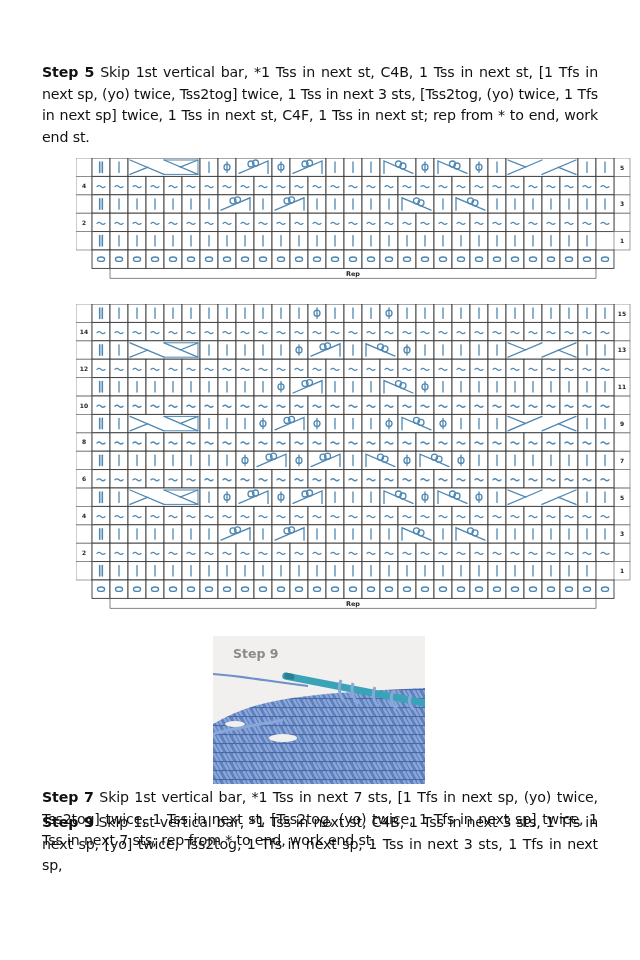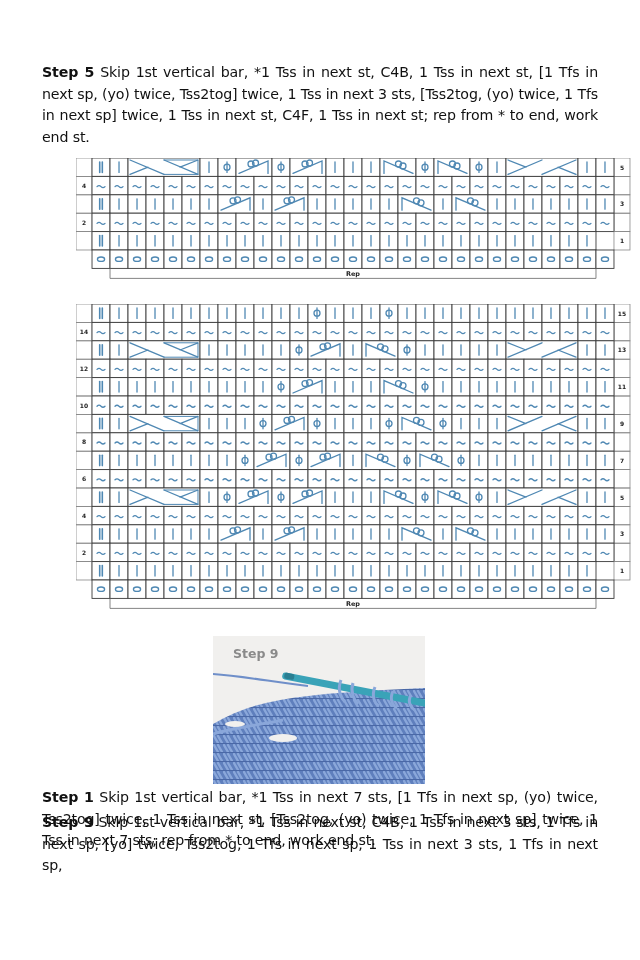--- a/index.html
+++ b/index.html
@@ -1428,15 +1428,15 @@
       <path d="M128 44 C124 54 128 62 132 66"></path>
       <path d="M140 47 C137 56 141 64 145 68"></path>
       <path d="M162 51 C158 60 162 68 166 70"></path>
       <path d="M180 55 C176 64 180 70 184 72"></path>
       <path d="M198 59 C194 66 198 72 202 74"></path>
     </g>
   </svg>
   <span class="photo-label">Step 9</span>
 </div>
 
-<div class="para" style="top:787px;"><b>Step 1</b><span> Skip 1st vertical bar, *1 Tss in next 7 sts, [1 Tfs in next sp, (yo) twice, Tss2tog] twice, 1 Tss in next st, [Tss2tog, (yo) twice, 1 Tfs in next sp] twice, 1 Tss in next 7 sts; rep from * to end, work end st.</span></div>
+<div class="para" style="top:787px;"><b>Step 7</b><span> Skip 1st vertical bar, *1 Tss in next 7 sts, [1 Tfs in next sp, (yo) twice, Tss2tog] twice, 1 Tss in next st, [Tss2tog, (yo) twice, 1 Tfs in next sp] twice, 1 Tss in next 7 sts; rep from * to end, work end st.</span></div>
 
 <div class="para" style="top:812px;"><b>Step 9</b><span> Skip 1st vertical bar, *1 Tss in next st, C4B, 1 Tss in next 3 sts, 1 Tfs in next sp, [yo] twice, Tss2tog, 1 Tfs in next sp, 1 Tss in next 3 sts, 1 Tfs in next sp,</span></div>
 
 </body></html>

